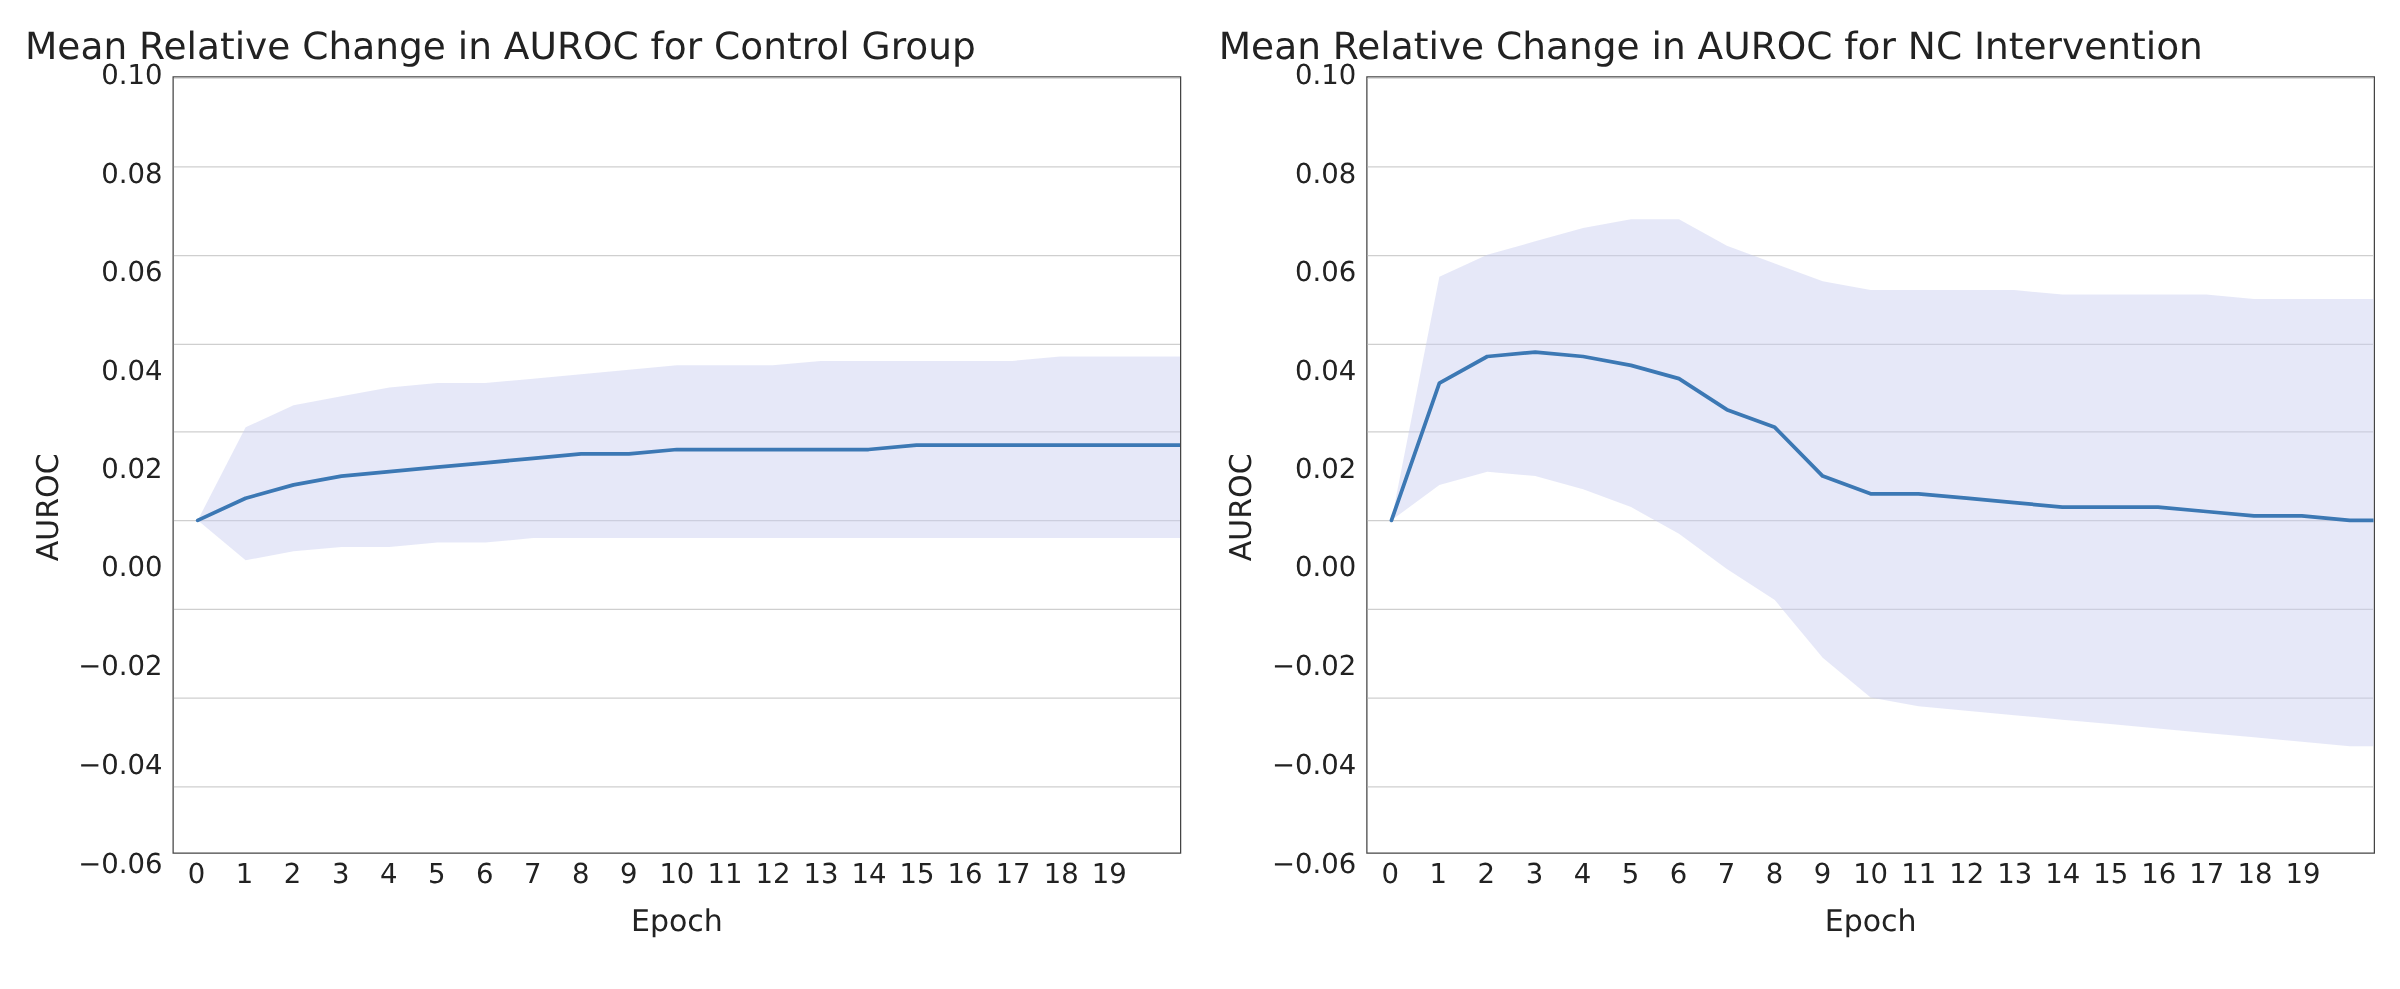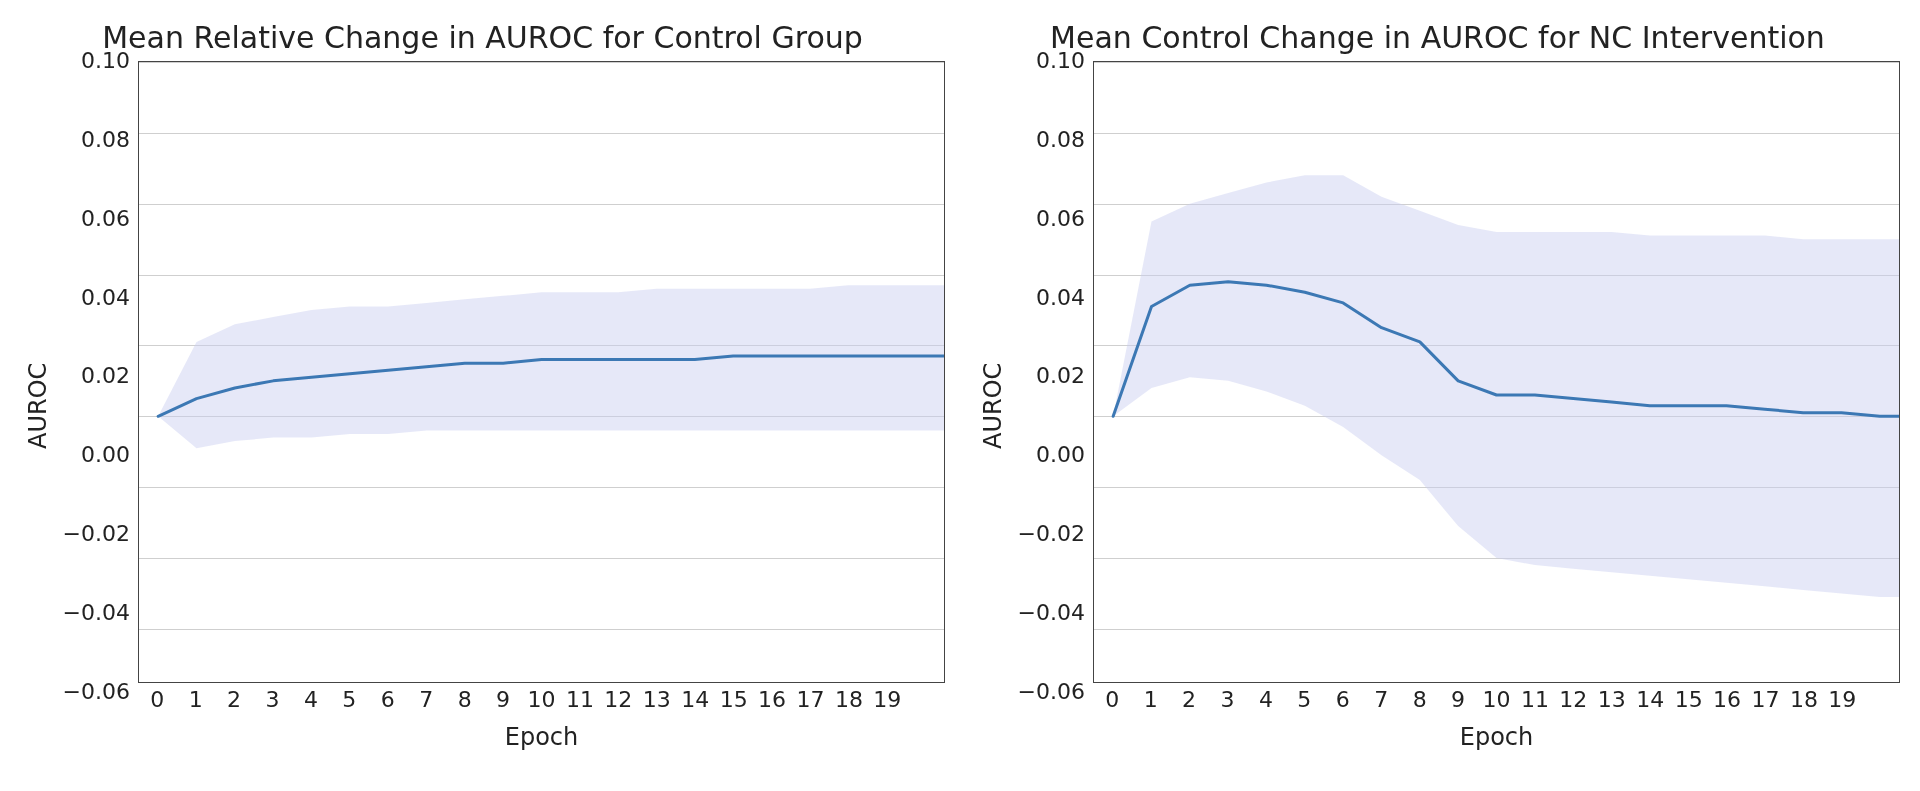--- a/index.html
+++ b/index.html
@@ -19,21 +19,20 @@
     box-sizing: border-box;
     padding: 20px 20px 40px 20px;
     gap: 30px;
   }
   .panel {
     flex: 1 1 0;
     display: flex;
     flex-direction: column;
   }
   .title {
-    text-align: center;
     font-size: 30px;
     margin: 0 0 6px 0;
     font-weight: 400;
   }
   .plot-wrap {
     position: relative;
     flex: 1 1 auto;
     display: flex;
     flex-direction: row;
   }
@@ -171,21 +170,21 @@
             <div class="xtick" style="left: 83.3333%;">17</div>
             <div class="xtick" style="left: 88.0952%;">18</div>
             <div class="xtick" style="left: 92.8571%;">19</div>
           </div>
         <div class="xlabel">Epoch</div>
       </div>
     </div>
   </div>
 
   <div class="panel">
-    <div class="title">Mean Control Change in AUROC for NC Intervention</div>
+    <div class="title">Mean Relative Change in AUROC for NC Intervention</div>
     <div class="plot-wrap">
       <div class="ylabel">AUROC</div>
       <div class="yaxis" id="yaxis-1" style="position: relative;">
           <div class="ytick" style="position: absolute; right: 8px; top: 91.4286%; transform: translateY(-50%);">−0.06</div>
           <div class="ytick" style="position: absolute; right: 8px; top: 80%; transform: translateY(-50%);">−0.04</div>
           <div class="ytick" style="position: absolute; right: 8px; top: 68.5714%; transform: translateY(-50%);">−0.02</div>
           <div class="ytick" style="position: absolute; right: 8px; top: 57.1429%; transform: translateY(-50%);">0.00</div>
           <div class="ytick" style="position: absolute; right: 8px; top: 45.7143%; transform: translateY(-50%);">0.02</div>
           <div class="ytick" style="position: absolute; right: 8px; top: 34.2857%; transform: translateY(-50%);">0.04</div>
           <div class="ytick" style="position: absolute; right: 8px; top: 22.8571%; transform: translateY(-50%);">0.06</div>

